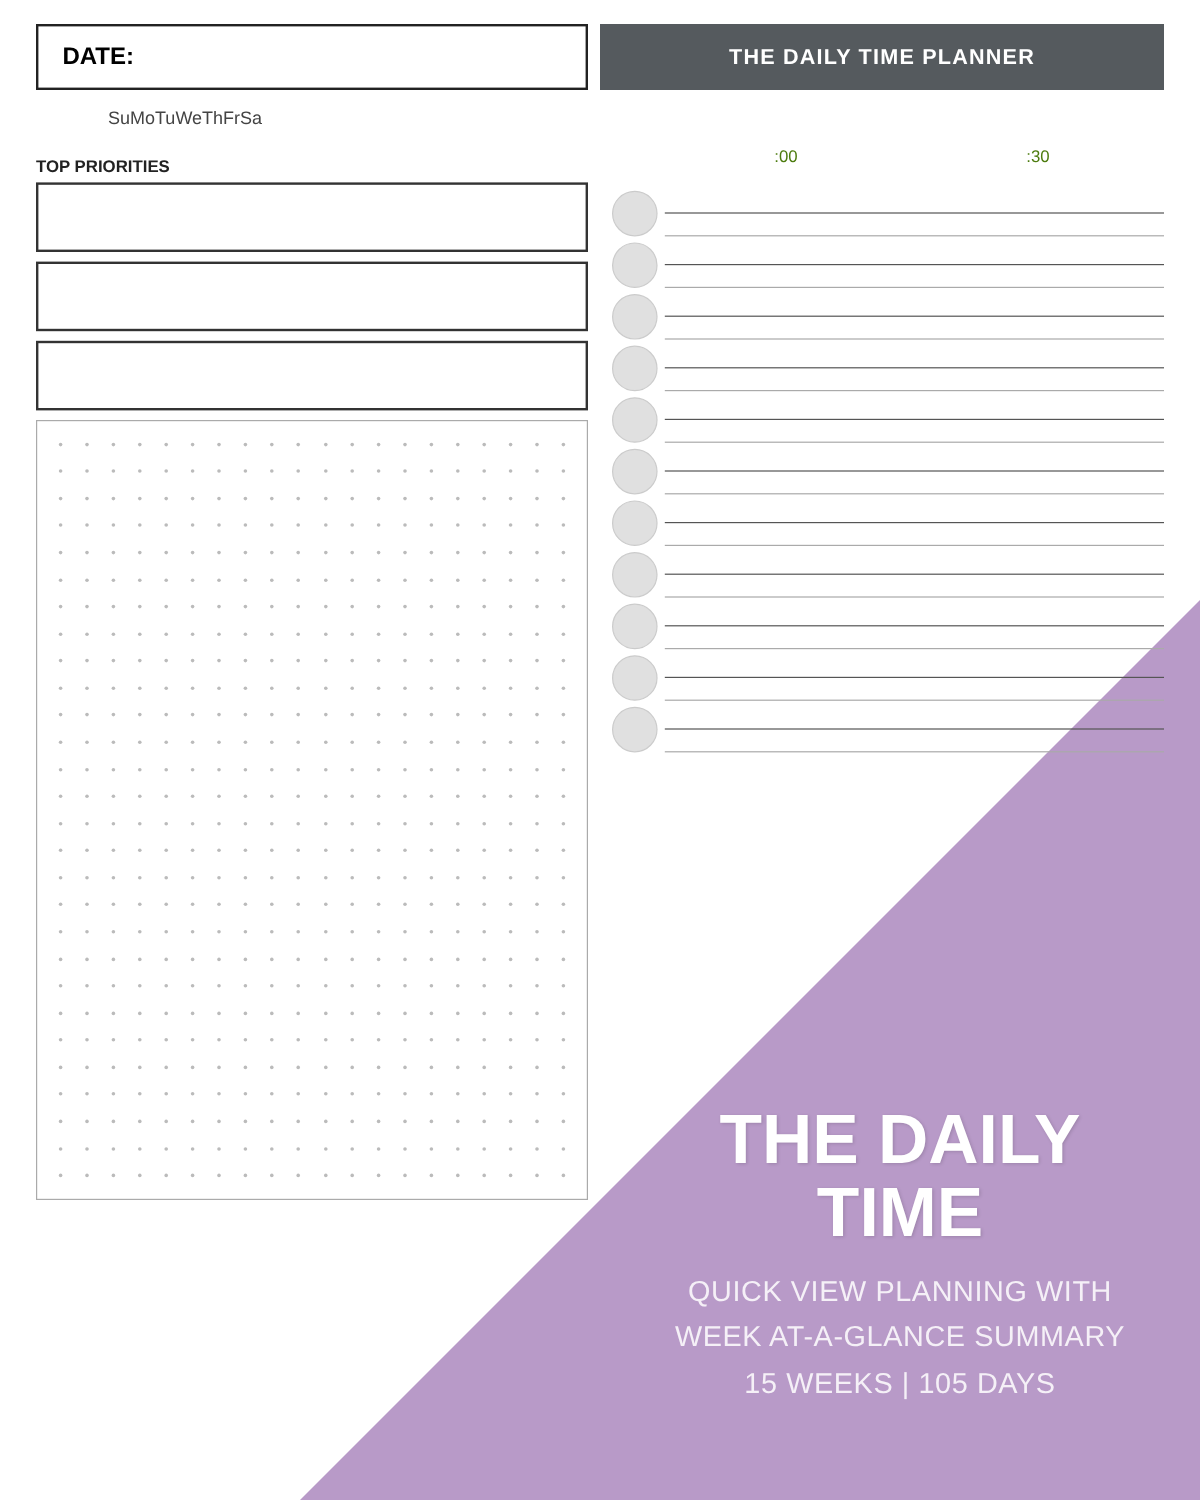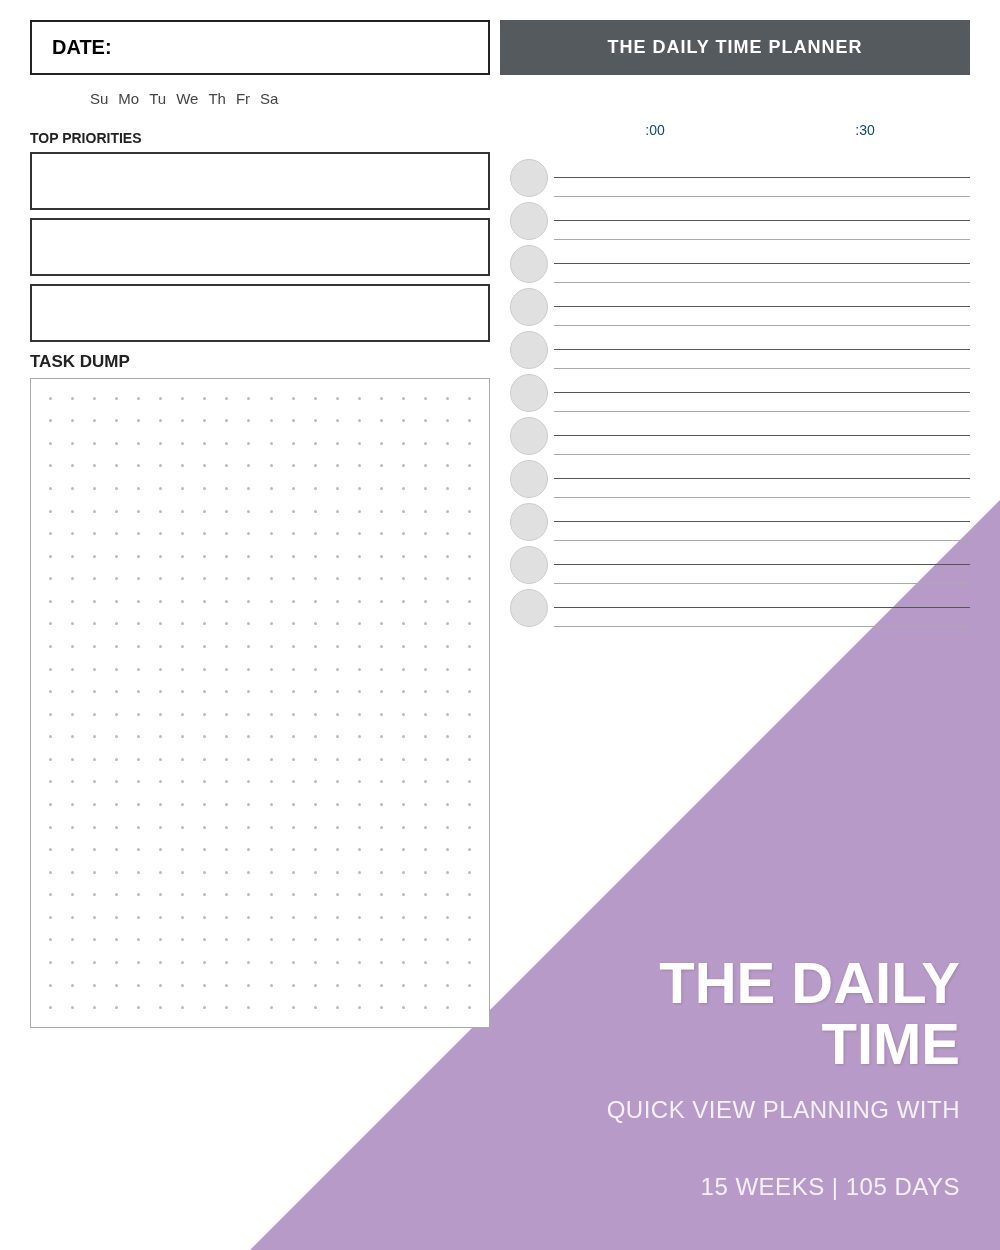--- a/index.html
+++ b/index.html
@@ -72,21 +72,20 @@
       display: flex;
       align-items: center;
       justify-content: center;
       text-transform: uppercase;
       min-height: 55px;
     }
 
     
     .day-row {
       display: flex;
-      gap: 10px;
       padding: 5px 0 5px 60px;
       font-size: 15px;
       color: #444;
       width: 460px;
     }
 
     
     .main-content {
       display: flex;
       padding: 0 30px;
@@ -163,21 +162,21 @@
     .right-column {
       flex: 1;
       margin-left: 20px;
       position: relative;
     }
 
     .time-header {
       display: flex;
       justify-content: space-around;
       font-size: 14px;
-      color: #0c4a6e;
+      color: #4d7c0f;
       margin-bottom: 21px;
       padding-left: 40px;
     }
 
     .time-slot-row {
       display: flex;
       align-items: center;
       margin-bottom: 5px;
       position: relative;
     }
@@ -206,23 +205,23 @@
       position: relative;
     }
 
     .time-line:first-child {
       border-bottom: 1.5px solid #555;
     }
 
     
     .bottom-text {
       position: absolute;
-      bottom: 44px;
+      bottom: 77px;
       right: 40px;
-      text-align: right;
+      text-align: center;
       z-index: 2;
       max-width: 420px;
     }
 
     .bottom-main-title {
       font-size: 58px;
       font-weight: 900;
       color: #fff;
       line-height: 1.05;
       text-transform: uppercase;
@@ -272,21 +271,20 @@
   <div class="main-content">
 
     <div class="left-column">
 
       <div class="section-label">TOP PRIORITIES</div>
 
       <div class="priority-box"></div>
       <div class="priority-box"></div>
       <div class="priority-box"></div>
 
-      <div class="task-dump-label">TASK DUMP</div>
 
       <div class="dot-grid">
         <div class="dot-grid-inner" id="dot-grid-container">
         <div class="dot"></div>
             <div class="dot"></div>
             <div class="dot"></div>
             <div class="dot"></div>
             <div class="dot"></div>
             <div class="dot"></div>
             <div class="dot"></div>
@@ -945,18 +943,18 @@
 
     </div>
   </div>
 
   <div class="bottom-text">
     <div class="bottom-main-title">
       <span>THE DAILY TIME</span><br>
     </div>
     <div class="bottom-subtitle">
       <span>QUICK VIEW PLANNING WITH</span><br>
-      <br>
+      <span>WEEK AT-A-GLANCE SUMMARY</span><br>
       <span>15 WEEKS | 105 DAYS</span>
     </div>
   </div>
 
 </div>
 
 </body></html>

